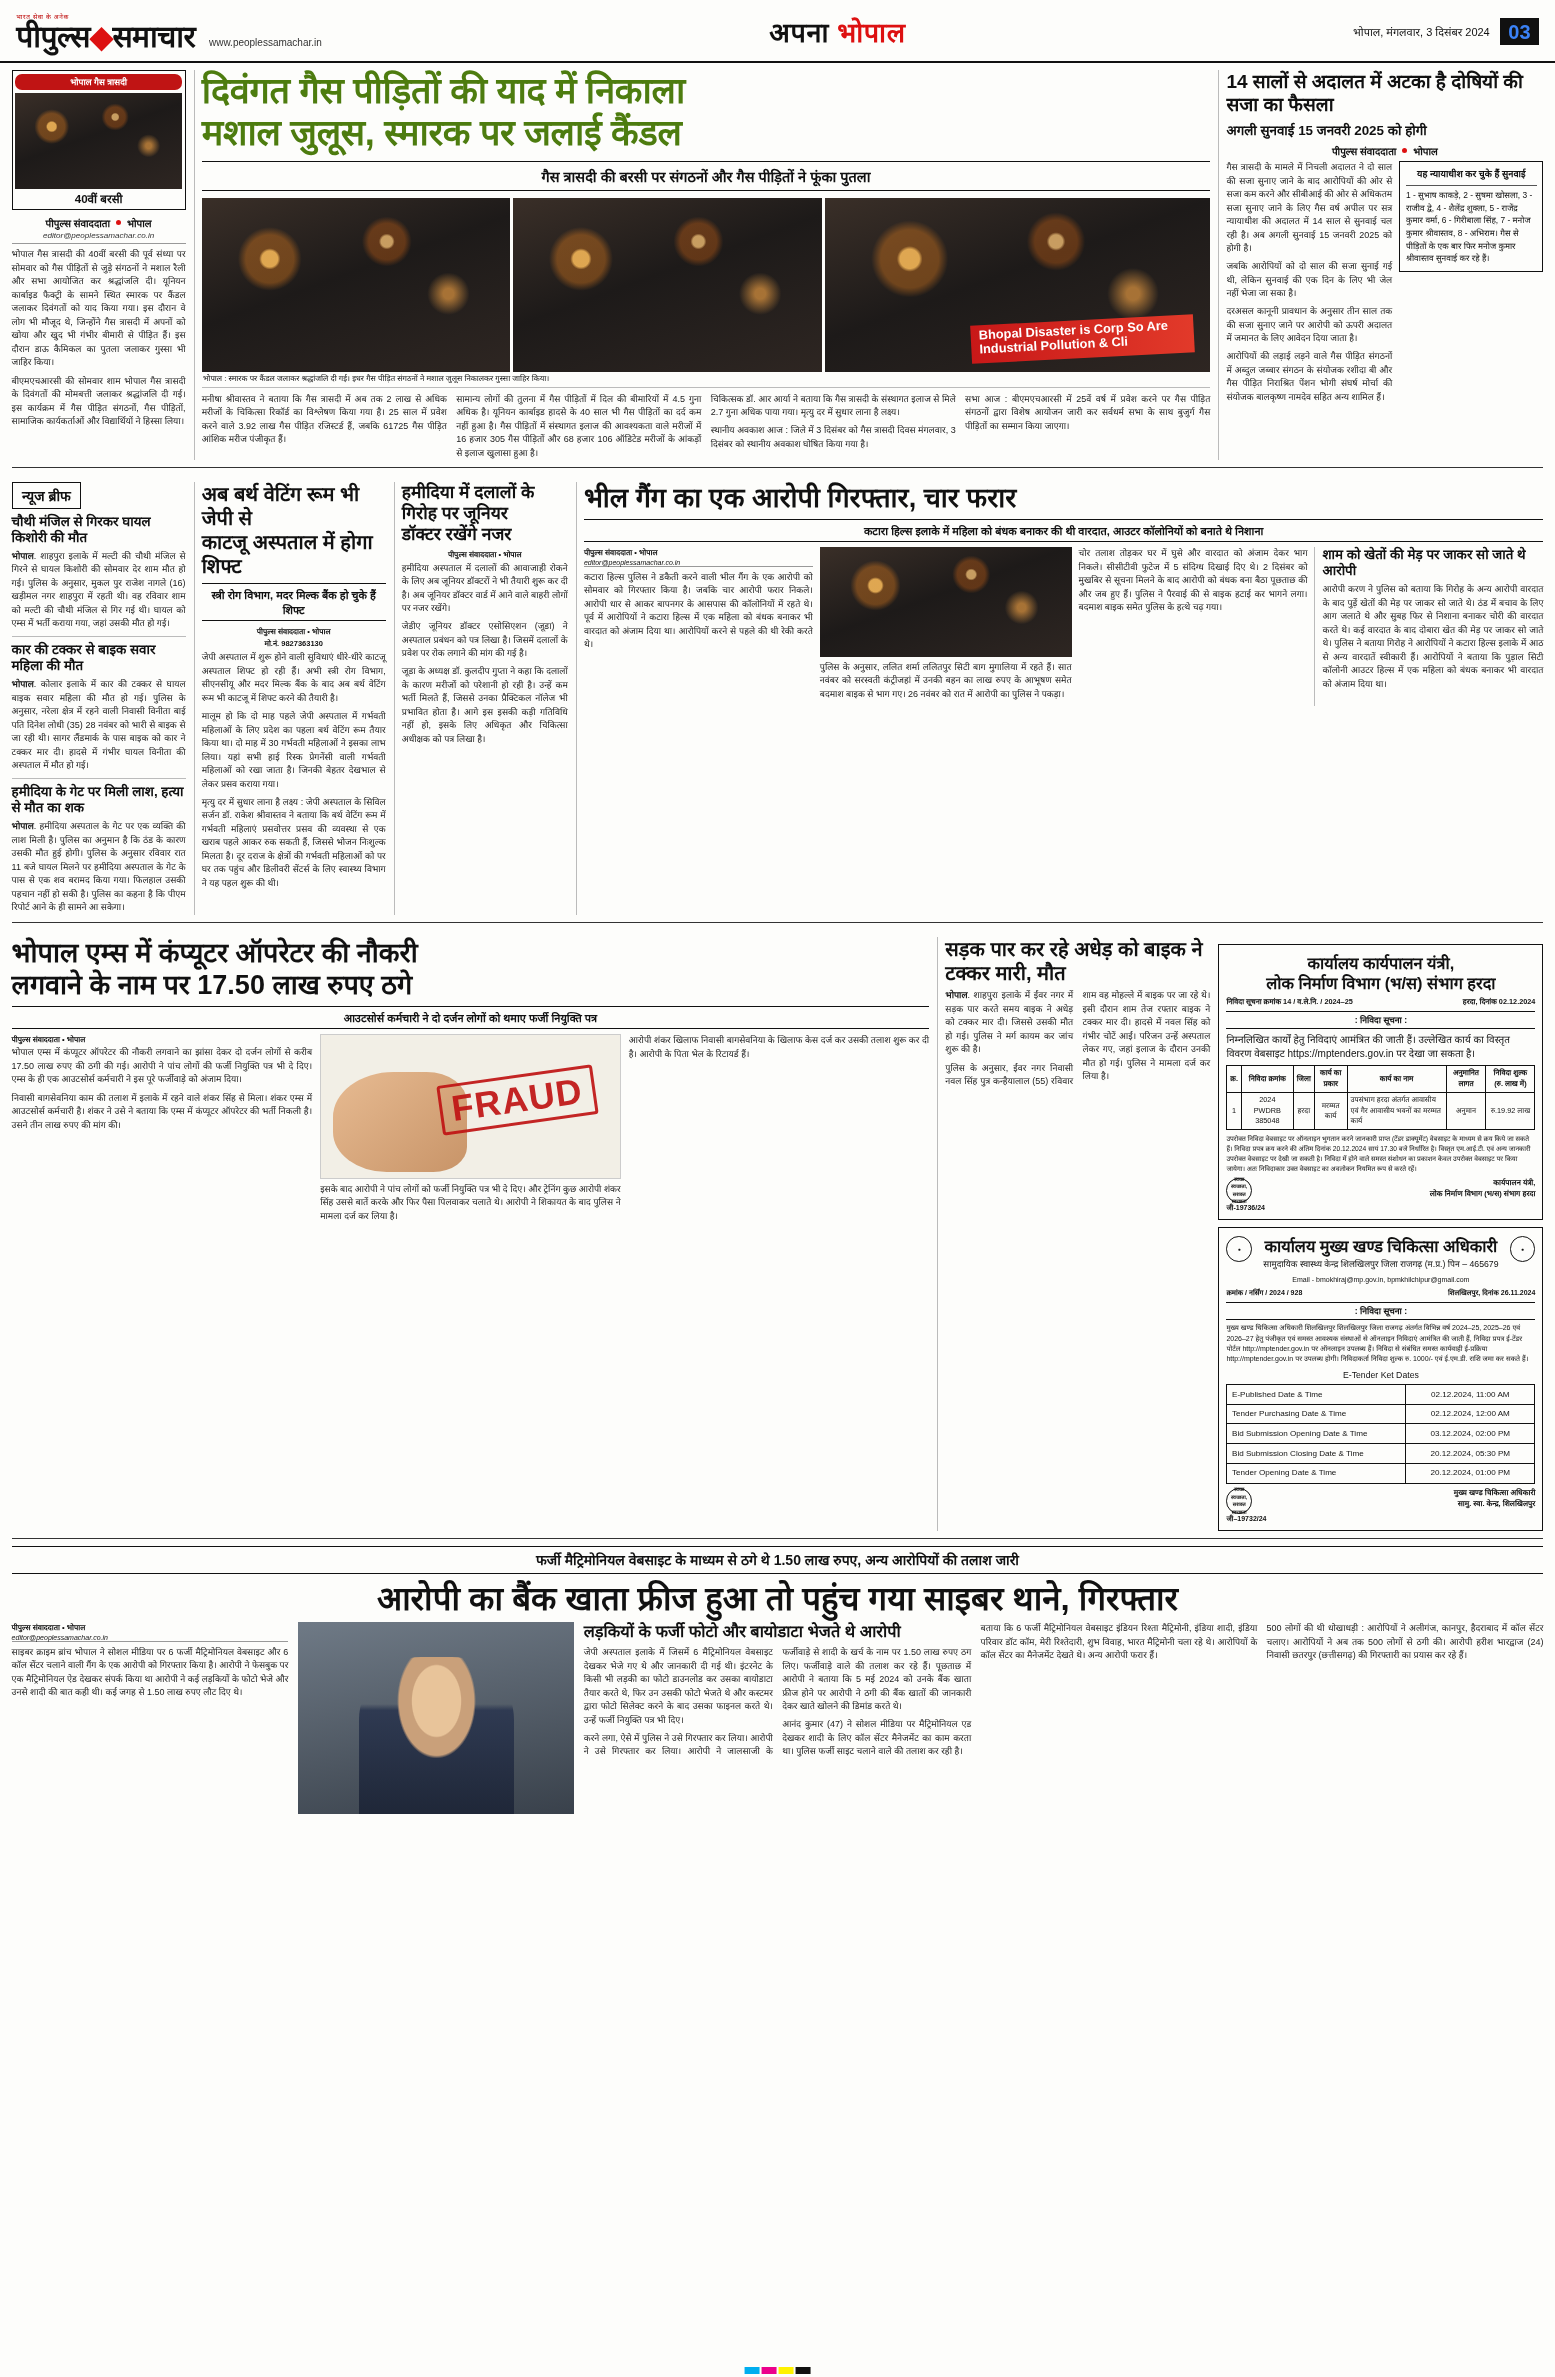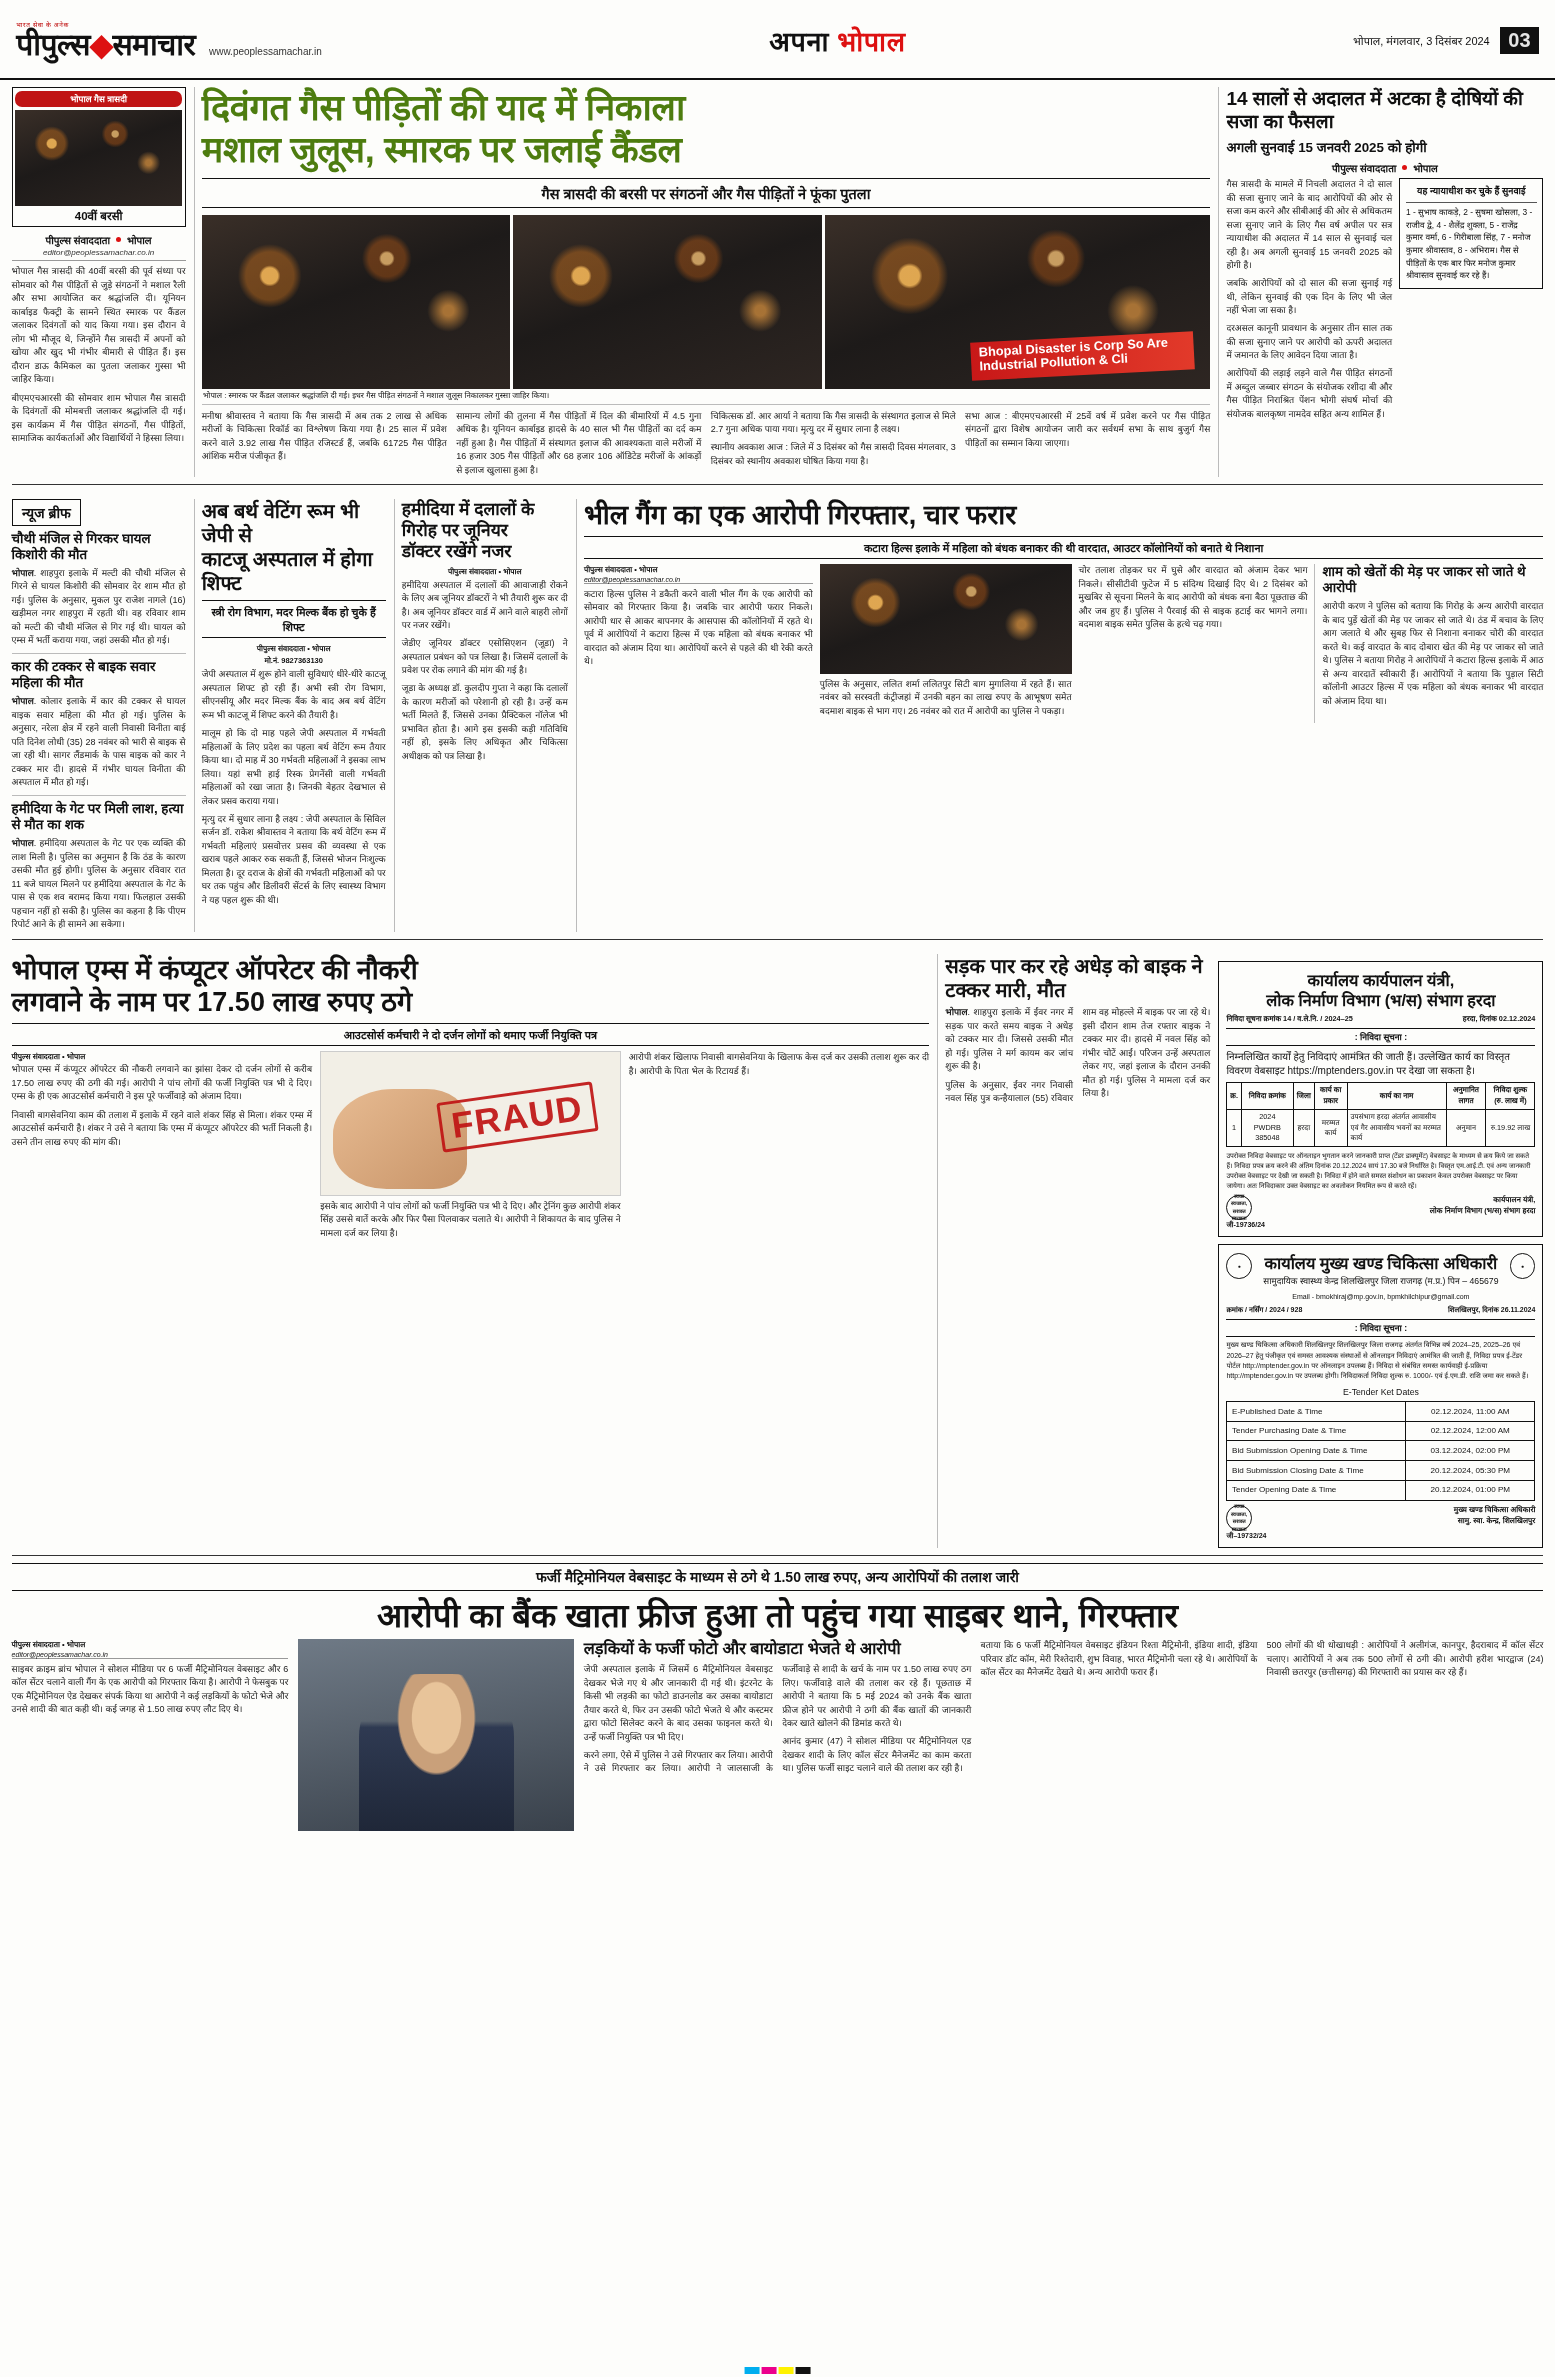--- a/index.html
+++ b/index.html
@@ -19,21 +19,21 @@
     background: #fdfdfb;
     padding: 0;
   }
   
   .masthead {
     display: flex;
     align-items: center;
     justify-content: space-between;
     border-bottom: 2.9px solid #111;
     padding: 10.5px 16.3px 8.1px 16.3px;
-    height: 80px;
+    height: 63px;
   }
   .logo-wrap { display: flex; align-items: flex-end; gap: 8.1px; }
   .logo-main {
     font-size: 30px;
     font-weight: bold;
     letter-spacing: -0.6px;
     line-height: 1;
     color: #111;
     font-family: "Liberation Sans", sans-serif;
   }
@@ -48,21 +48,21 @@
   .apna {
     font-size: 27px;
     font-weight: bold;
     letter-spacing: 0.6px;
   }
   .apna .a { color: #111; }
   .apna .b { color: #d11; }
   .mh-right { display: flex; align-items: center; gap: 10.5px; }
   .mh-date { font-size: 11px; color: #111; }
   .pageno {
-    background: #111; color: #e5e5e5; font-size: 20px; font-weight: bold;
+    background: #111; color: #3b82f6; font-size: 20px; font-weight: bold;
     padding: 2.3px 8.1px; line-height: 1.1;
   }
   
   .body-grid {
     display: grid;
     grid-template-columns: 174px 1fr 325px;
     gap: 8.1px;
     padding: 7px 11.6px 0 11.6px;
   }
   h1.lead {

